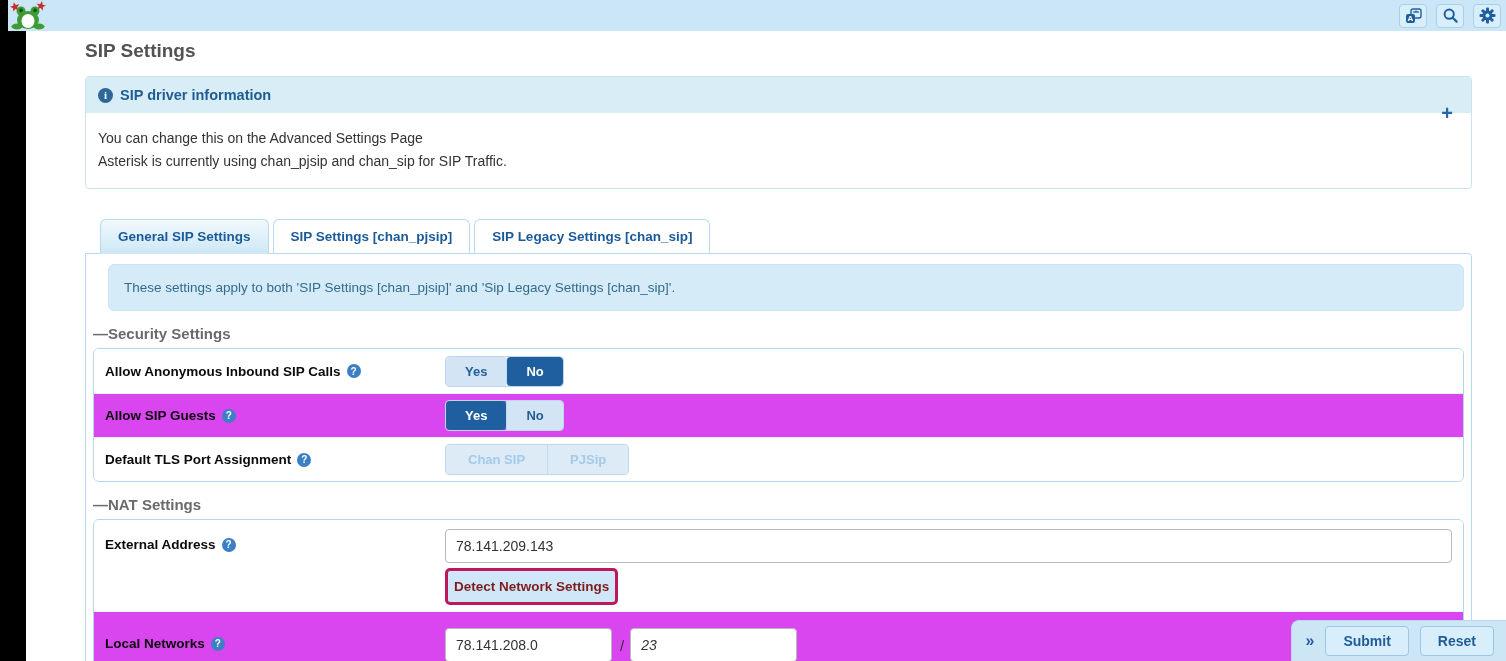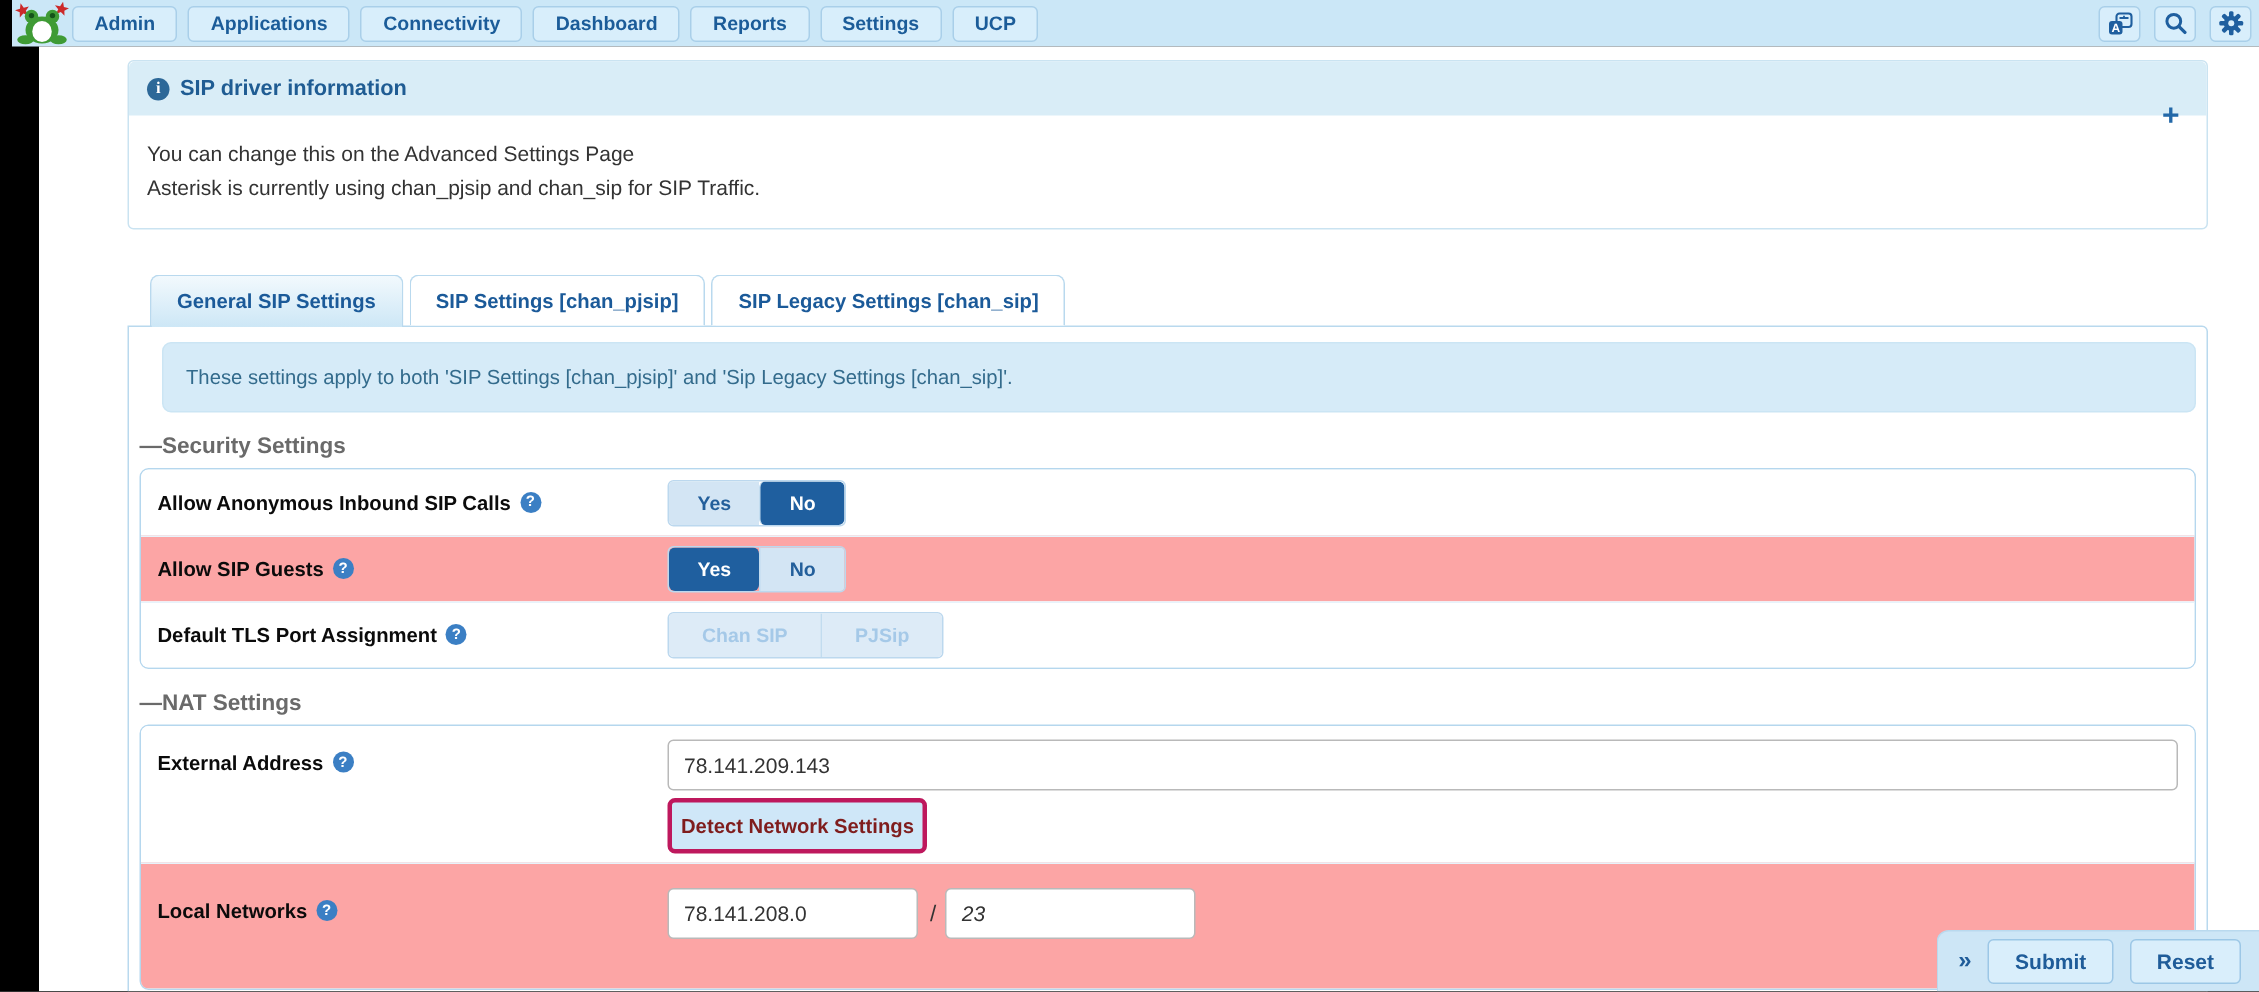--- a/index.html
+++ b/index.html
@@ -41,24 +41,24 @@
   .tab-pane { border:1px solid #b9d9ee; border-radius:0 4px 4px 4px; background:#fff; padding:10px 7px 14px 7px;
               min-height:420px; position:relative; z-index:1; }
 
   .alert-info { background:#d6ebf8; border:1px solid #cbe5f4; border-radius:6px; padding:15px;
                 color:#336b8c; font-size:13.5px;margin-left:15px; }
 
   .section-header { margin:14px 0 6px 0; color:#6a6a6a; font-weight:bold; font-size:15px; cursor:pointer; }
   .fieldset { border:1px solid #b5d7ee; border-radius:6px; overflow:hidden; }
 
   .setting-row { display:flex; align-items:center; padding:6px 11px; min-height:44px; background:#fff; }
-  .setting-row.stripe { background:#fca5a5; }
+  .setting-row.stripe { background:#d946ef; }
   .setting-row + .setting-row { border-top:1px solid #e7f3fb; }
   .setting-label { width:340px; flex:none; font-weight:bold; font-size:13.5px; color:#0b0b0b;
-                   display:flex; gap:6px; }
+                   display:flex; align-items:center; gap:6px; }
   .help-icon { width:14px; height:14px; border-radius:50%; background:#3b7fc4; color:#fff; font-size:10px;
                font-weight:bold; display:inline-flex; align-items:center; justify-content:center; cursor:pointer; flex:none; }
   .setting-control { flex:1; display:flex; align-items:center; }
 
   .toggle-group { display:inline-flex; border-radius:4px; overflow:hidden; border:1px solid #bcd8ee; }
   .toggle-btn { padding:7px 19px; font-weight:bold; font-size:13px; background:#d3e5f4; color:#235f9b;
                 cursor:pointer; border:none; font-family:inherit; }
   .toggle-btn + .toggle-btn { border-left:1px solid #c2dcef; }
   .toggle-btn.active { background:#1f5f9f; color:#fff; border-radius:4px; }
   .toggle-group.disabled .toggle-btn { background:#ddebf7; color:#a5c9e8; cursor:default; padding:7px 22px; }
@@ -93,29 +93,20 @@
         <ellipse cx="18" cy="19" rx="11" ry="9" fill="#3f9b35"></ellipse>
         <circle cx="11" cy="10" r="4.5" fill="#3f9b35"></circle>
         <circle cx="25" cy="10" r="4.5" fill="#3f9b35"></circle>
         <circle cx="11" cy="9.4" r="1.8" fill="#15531a"></circle>
         <circle cx="25" cy="9.4" r="1.8" fill="#15531a"></circle>
         <ellipse cx="18" cy="20" rx="6.5" ry="7" fill="#ffffff"></ellipse>
         <ellipse cx="7" cy="25.5" rx="5.5" ry="3" fill="#3f9b35"></ellipse>
         <ellipse cx="29" cy="25.5" rx="5.5" ry="3" fill="#3f9b35"></ellipse>
       </svg>
     </div>
-    <div class="nav-items">
-      <div class="nav-btn">Admin</div>
-      <div class="nav-btn">Applications</div>
-      <div class="nav-btn">Connectivity</div>
-      <div class="nav-btn">Dashboard</div>
-      <div class="nav-btn">Reports</div>
-      <div class="nav-btn">Settings</div>
-      <div class="nav-btn">UCP</div>
-    </div>
     <div class="nav-right">
       <div class="nav-icon-btn">
         <svg width="17" height="16" viewBox="0 0 17 16">
           <rect x="6" y="1" width="10" height="9" rx="2" fill="none" stroke="#1f5f9f" stroke-width="1.4"></rect>
           <line x1="8" y1="4" x2="14" y2="4" stroke="#1f5f9f" stroke-width="1.2"></line>
           <line x1="11" y1="2.5" x2="11" y2="4.5" stroke="#1f5f9f" stroke-width="1.2"></line>
           <rect x="1" y="6" width="9" height="9" rx="2" fill="#1f5f9f"></rect>
           <text x="5.5" y="13" font-size="8" font-family="Liberation Sans, sans-serif" font-weight="bold" fill="#ffffff" text-anchor="middle">A</text>
         </svg>
       </div>
@@ -135,20 +126,21 @@
             <circle cx="8.5" cy="8.5" r="5"></circle>
           </g>
           <circle cx="8.5" cy="8.5" r="2" fill="#d8eefb"></circle>
         </svg>
       </div>
     </div>
   </div>
 
   <div class="content">
 
+    <h1 class="page-title">SIP Settings</h1>
 
     <div class="driver-panel">
       <div class="driver-panel-heading">
         <span class="info-circle">i</span>
         <span>SIP driver information</span>
       </div>
       <span class="panel-expand">+</span>
       <div class="driver-panel-body">
         <div>You can change this on the Advanced Settings Page</div>
         <div>Asterisk is currently using chan_pjsip and chan_sip for SIP Traffic.</div>

